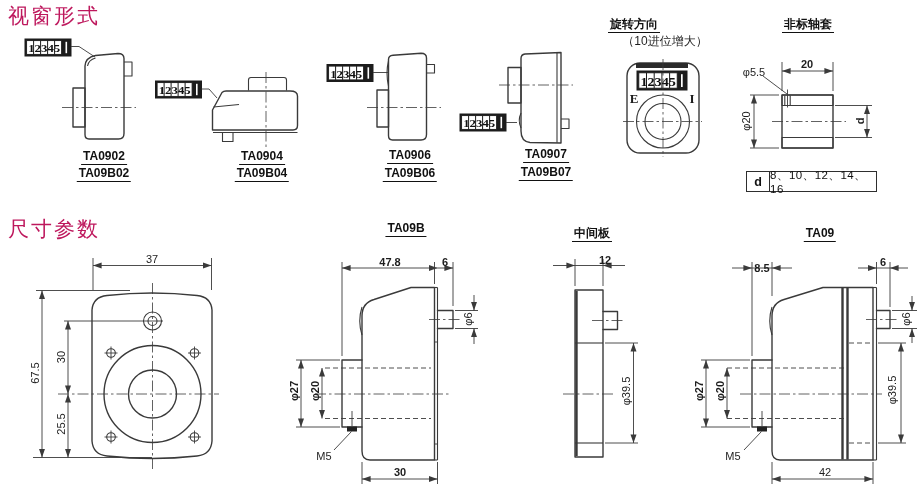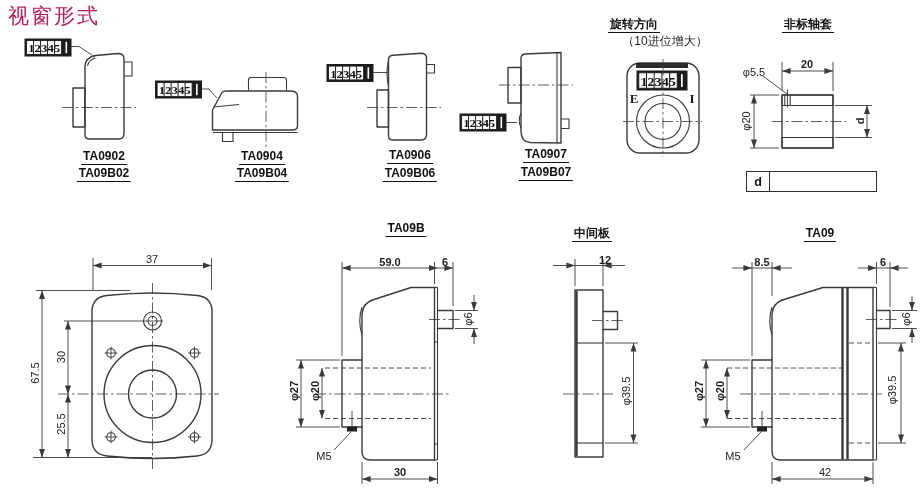--- a/index.html
+++ b/index.html
@@ -307,20 +307,21 @@
     <line class="d" x1="878" y1="343" x2="906" y2="343"></line>
     <line class="d" x1="878" y1="443" x2="906" y2="443"></line>
     <line class="d" x1="901" y1="343" x2="901" y2="443" marker-start="url(#arS)" marker-end="url(#ar)"></line>
     <line class="d" x1="772" y1="462" x2="772" y2="484"></line>
     <line class="d" x1="873" y1="462" x2="873" y2="484"></line>
     <line class="d" x1="772" y1="479" x2="873" y2="479" marker-start="url(#arS)" marker-end="url(#ar)"></line>
   </g>
 </svg>
 
 <div class="hdr" style="left:8px;top:5px">视窗形式</div>
+<div class="hdr" style="left:8px;top:218px">尺寸参数</div>
 
 <div class="model" style="left:104px;top:150px">TA0902</div>
 <div class="model" style="left:104px;top:167px">TA09B02</div>
 <div class="model" style="left:262px;top:150px">TA0904</div>
 <div class="model" style="left:262px;top:167px">TA09B04</div>
 <div class="model" style="left:410px;top:149px">TA0906</div>
 <div class="model" style="left:410px;top:167px">TA09B06</div>
 <div class="model" style="left:546px;top:148px">TA0907</div>
 <div class="model" style="left:546px;top:166px">TA09B07</div>
 
@@ -329,42 +330,43 @@
 <div class="lab serifEI" style="left:634px;top:98px">E</div>
 <div class="lab serifEI" style="left:692px;top:98px">I</div>
 
 <div class="model" style="left:808px;top:18px">非标轴套</div>
 <div class="lab" style="left:754px;top:72px">φ5.5</div>
 <div class="lab b" style="left:807px;top:64px">20</div>
 <div class="lab rot" style="left:746px;top:121px">φ20</div>
 <div class="lab rot b" style="left:860px;top:121px">d</div>
 <div class="sleeve-table" style="left:746px;top:171px;width:131px;height:21px">
   <div class="cell key">d</div>
+  <div class="cell vals">8、10、12、14、16</div>
 </div>
 
 <div class="lab" style="left:152px;top:259px">37</div>
 <div class="lab rot" style="left:35px;top:373px">67.5</div>
 <div class="lab rot" style="left:61px;top:357px">30</div>
 <div class="lab rot" style="left:61px;top:424px">25.5</div>
 
 <div class="model" style="left:406px;top:222px">TA09B</div>
-<div class="lab b" style="left:390px;top:262px">59.0</div>
+<div class="lab b" style="left:390px;top:262px">47.8</div>
 <div class="lab b" style="left:445px;top:262px">6</div>
 <div class="lab rot" style="left:468px;top:319px">φ6</div>
 <div class="lab rot b" style="left:294px;top:391px">φ27</div>
 <div class="lab rot b" style="left:315px;top:391px">φ20</div>
 <div class="lab" style="left:324px;top:456px">M5</div>
 <div class="lab b" style="left:400px;top:472px">30</div>
 
 <div class="model" style="left:592px;top:227px">中间板</div>
 <div class="lab b" style="left:605px;top:260px">12</div>
 <div class="lab rot" style="left:626px;top:391px">φ39.5</div>
 
 <div class="model" style="left:820px;top:227px">TA09</div>
-<div class="lab b" style="left:762px;top:262px">8.5</div>
+<div class="lab b" style="left:762px;top:268px">8.5</div>
 <div class="lab b" style="left:883px;top:262px">6</div>
 <div class="lab rot" style="left:906px;top:319px">φ6</div>
 <div class="lab rot b" style="left:699px;top:391px">φ27</div>
 <div class="lab rot b" style="left:720px;top:391px">φ20</div>
 <div class="lab rot" style="left:892px;top:390px">φ39.5</div>
 <div class="lab" style="left:733px;top:456px">M5</div>
 <div class="lab" style="left:825px;top:472px">42</div>
 
 </div>
 

